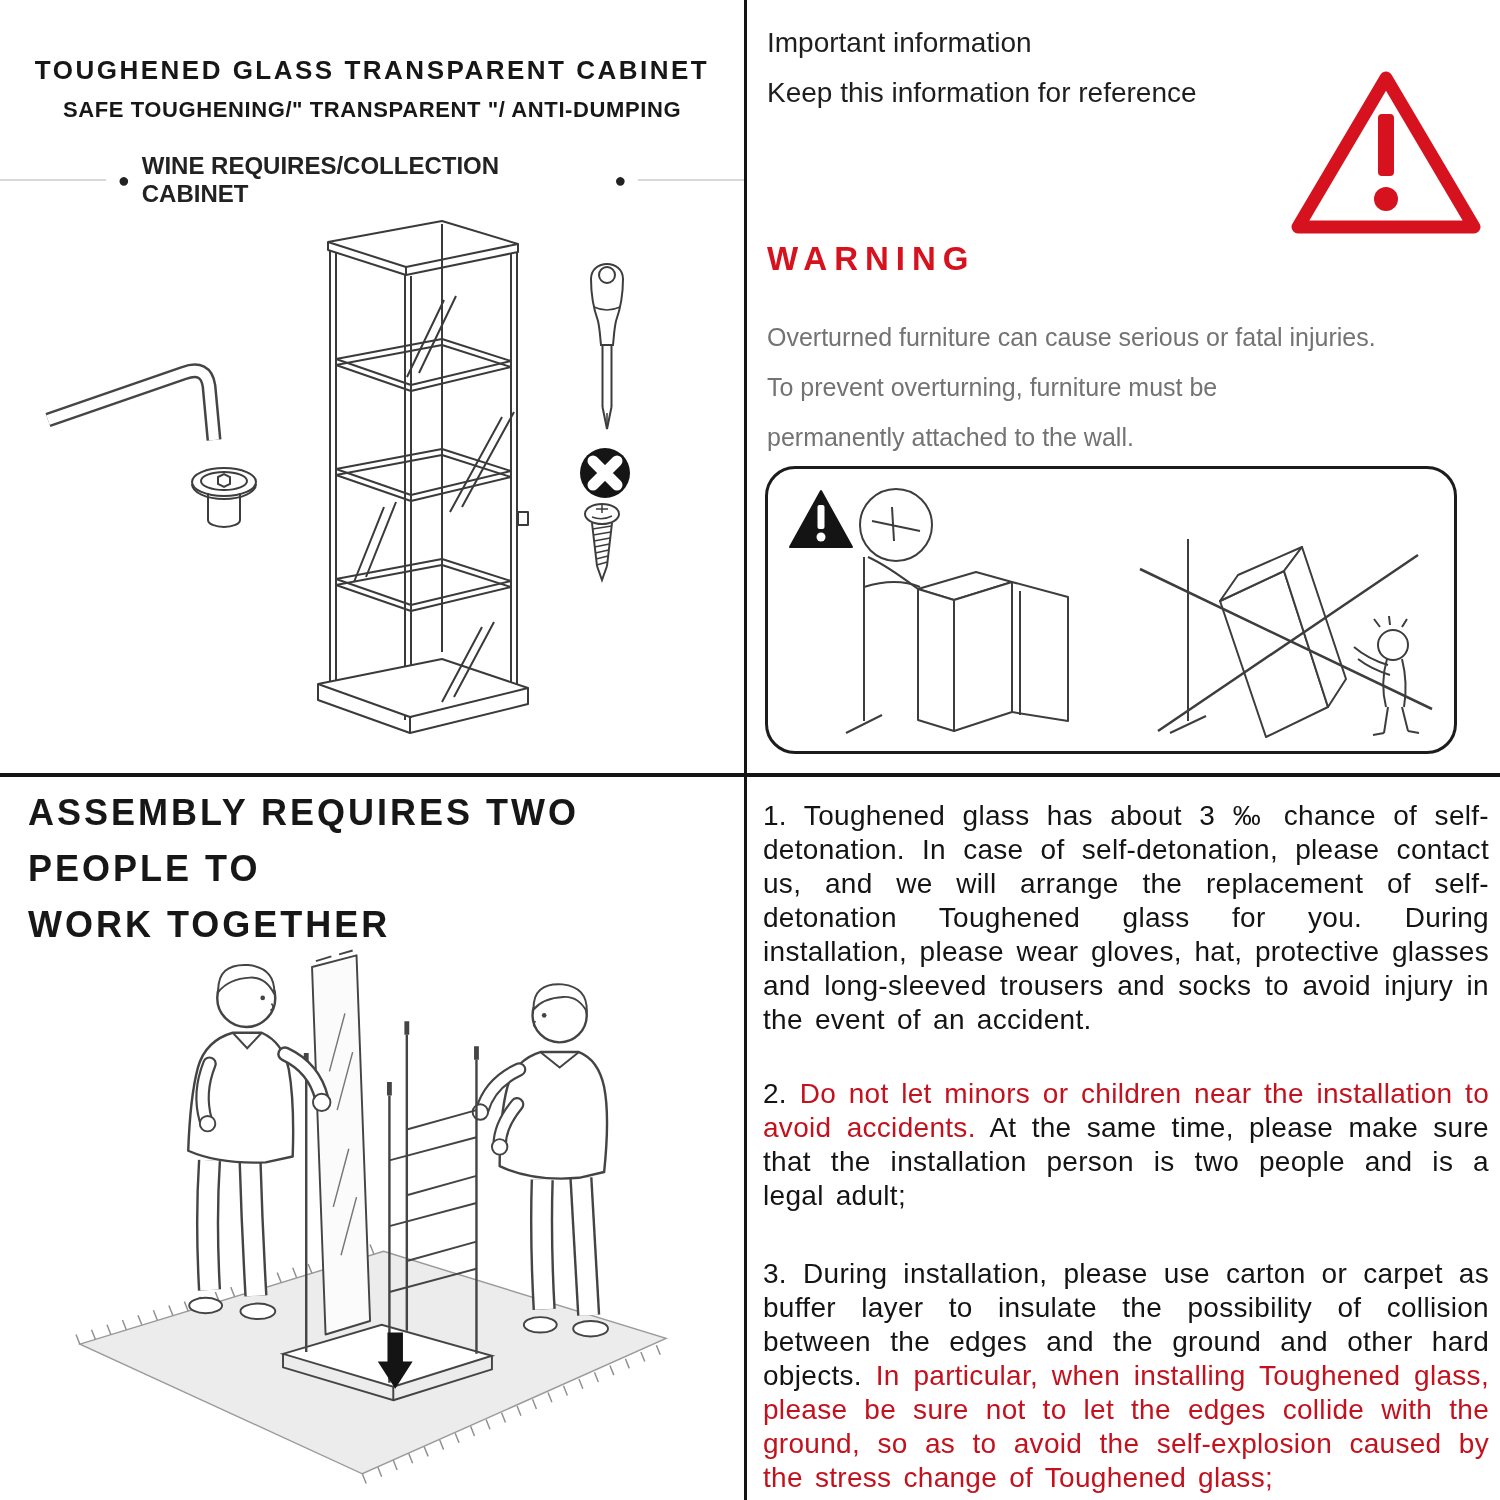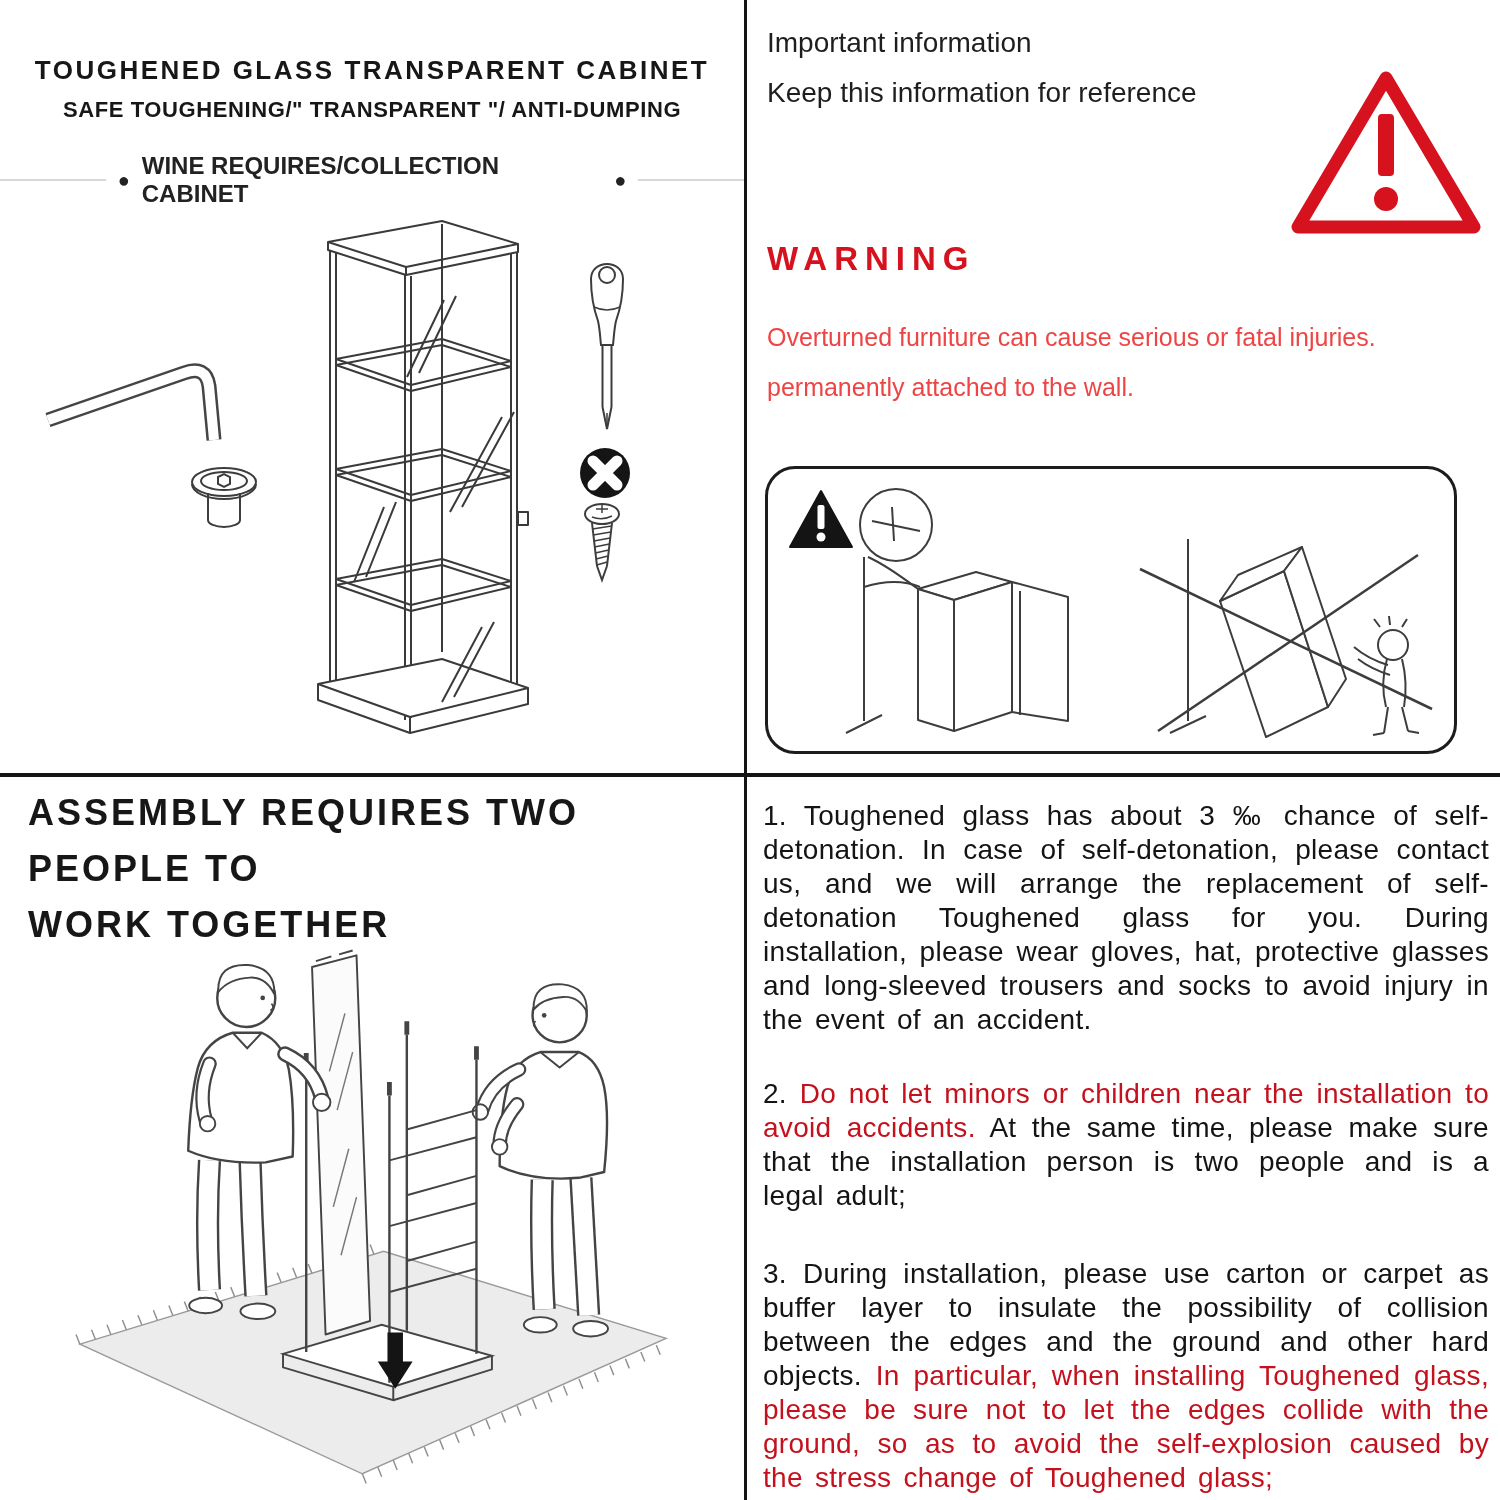--- a/index.html
+++ b/index.html
@@ -22,21 +22,21 @@
   .tagline .rule{width:108px;height:2px;background:#d8d8d8;}
   .tagline .dot{font-size:20px;}
 
   .info-lines{position:absolute;left:28px;top:18px;}
   .info-lines p{margin:0;height:50px;line-height:50px;font-size:28px;color:#1e1e1e;white-space:nowrap;}
   .tri-icon{position:absolute;left:552px;top:70px;}
   .warn-title{position:absolute;left:28px;top:240px;margin:0;font-size:33px;font-weight:800;
               letter-spacing:7px;color:#d6121f;}
   .warn-lines{position:absolute;left:28px;top:312px;}
   .warn-lines p{margin:0;height:50px;line-height:50px;font-size:25px;font-weight:500;
-                color:#ef4444;white-space:nowrap;}
+                color:#737373;white-space:nowrap;}
   .warning-box{position:absolute;left:26px;top:466px;width:692px;height:288px;
                border:3px solid #1c1c1c;border-radius:30px;box-sizing:border-box;overflow:hidden;}
 
   .bl-title{position:absolute;left:28px;top:8px;margin:0;font-size:36px;font-weight:700;
             letter-spacing:3px;color:#171717;line-height:56px;}
 
   .br-text{position:absolute;left:16px;top:22px;width:726px;}
   .br-text p{margin:0 0 40px 0;font-size:28px;line-height:34px;text-align:justify;
              letter-spacing:0.3px;word-spacing:4px;color:#141414;}
   .br-text p.p2{margin-bottom:44px;}
@@ -159,20 +159,21 @@
         <polygon points="95,8 183,157 7,157" fill="#fff" stroke="#d6121f" stroke-width="13" stroke-linejoin="round"></polygon>
         <rect x="87" y="44" width="16" height="62" rx="4" fill="#d6121f"></rect>
         <circle cx="95" cy="129" r="12" fill="#d6121f"></circle>
       </g>
     </svg>
 
     <h2 class="warn-title">WARNING</h2>
 
     <div class="warn-lines">
       <p>Overturned furniture can cause serious or fatal injuries.</p>
+      <p>To prevent overturning, furniture must be</p>
       <p>permanently attached to the wall.</p>
     </div>
 
     <div class="warning-box">
       <svg width="692" height="288" viewBox="0 0 692 288">
         <g stroke="#3d3d3d" stroke-width="2" fill="none" stroke-linejoin="round">
 
           <g>
             <line x1="96" y1="88" x2="96" y2="252"></line>
             <line x1="78" y1="264" x2="114" y2="246"></line>

